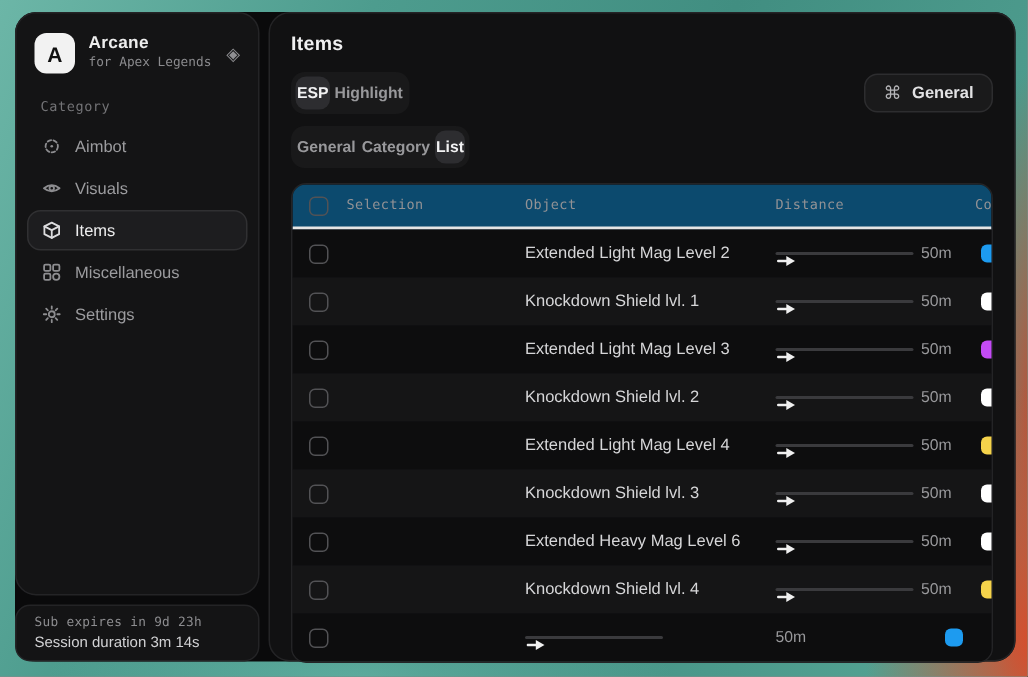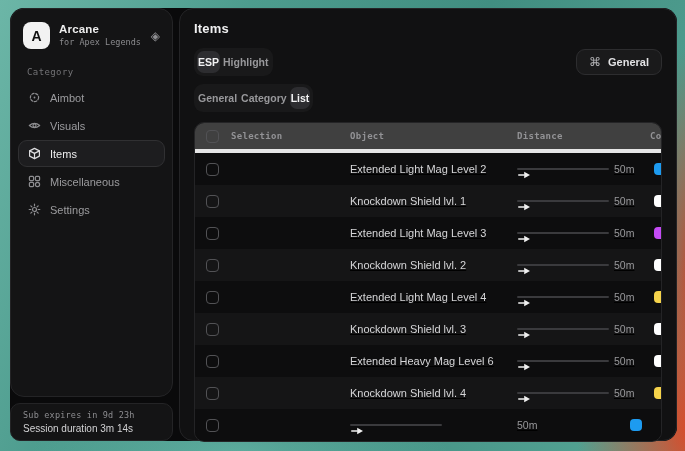--- a/index.html
+++ b/index.html
@@ -55,26 +55,26 @@
   .search-btn{ display:flex; align-items:center; gap:7px; height:26px; padding:0 12px;
                background:#1a1a1b; border:1px solid #2d2d2f; border-radius:9px; cursor:pointer; }
   .search-btn .cmd{ color:#b5b5b8; font-size:12px; line-height:1; }
   .search-btn .lbl{ color:#e2e2e4; font-size:11px; font-weight:600; }
   .tabs-row{ margin-top:8px; }
 
   
   .table{ margin-top:10px; border:1px solid #242426; border-radius:10px; overflow:hidden; }
   .t-head{
     display:grid; grid-template-columns:36px 119px 167px 133px 1fr;
-    align-items:center; height:30px; background:#404040; border-bottom:4px solid #e5e5e5;
-    font-family:"DejaVu Sans Mono", monospace; font-size:9px; color:#929295; letter-spacing:.3px;font-weight:bold;
+    align-items:center; height:30px; background:#0c4a6e; border-bottom:2px solid #e5e5e5;
+    font-family:"DejaVu Sans Mono", monospace; font-size:9px; color:#929295; letter-spacing:.3px;
   }
   .t-row{
     display:grid; grid-template-columns:36px 119px 167px 97px 40px 1fr;
-    align-items:center; height:32px; background:#0d0d0e;text-decoration:underline;
+    align-items:center; height:32px; background:#0d0d0e;
   }
   .t-row:nth-child(even){ background:#151516; }
   .cb{ width:13px; height:13px; border:1.5px solid #525255; border-radius:4px; margin-left:11px; cursor:pointer; }
   .col-right{ text-align:right; padding-right:13px; }
   .obj-name{ font-size:11px; color:#d6d6d8; }
   .slider{ position:relative; width:92px; height:8px; cursor:pointer; }
   .slider .track{ position:absolute; left:0; right:0; top:3px; height:2px; background:#3a3a3d; border-radius:2px; }
   .slider .thumb{ position:absolute; left:1px; top:0; }
   .dist-val{ font-size:10.5px; color:#98989b; font-family:"Liberation Sans", sans-serif; }
   .swatch{ width:12px; height:12px; border-radius:4px; margin-left:auto; margin-right:12px; cursor:pointer; }

